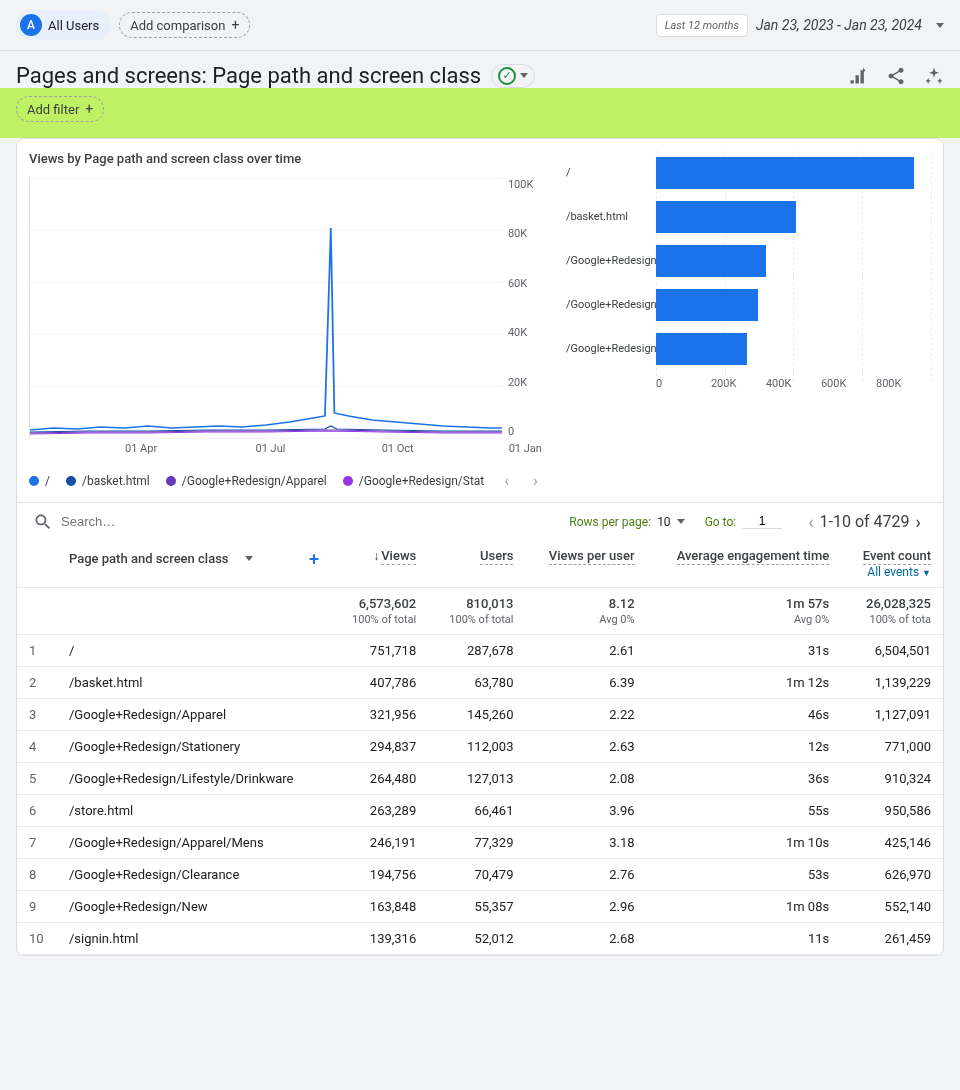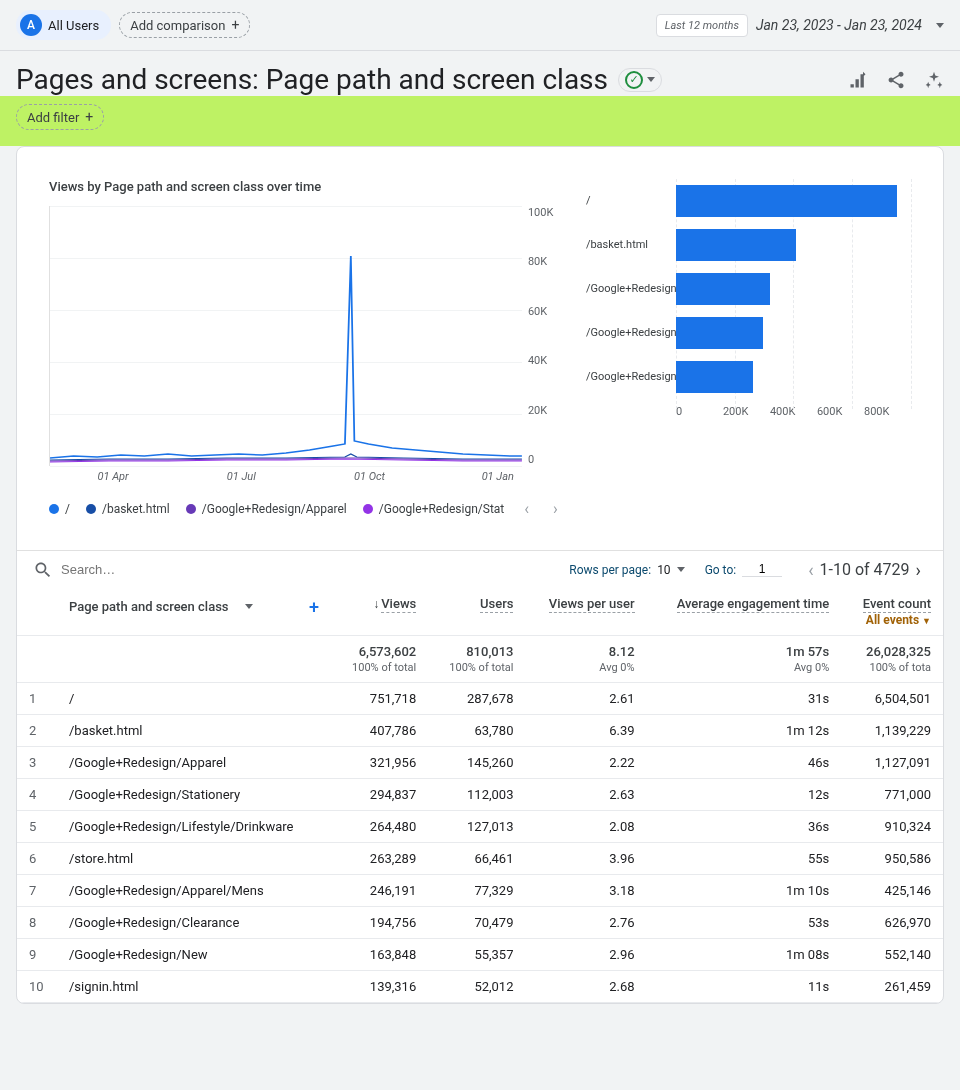--- a/index.html
+++ b/index.html
@@ -7,67 +7,67 @@
 .topbar { display: flex; align-items: center; padding: 10px 16px; border-bottom: 1px solid #dadce0; background: #f1f3f4; }
 .segment-chip { display: inline-flex; align-items: center; background: #e8f0fe; border-radius: 16px; padding: 4px 12px 4px 4px; margin-right: 8px; font-size: 13px; }
 .segment-chip .badge { width: 22px; height: 22px; border-radius: 50%; background: #1a73e8; color: #fff; display: flex; align-items: center; justify-content: center; font-weight: 500; margin-right: 6px; font-size: 12px; }
 .dashed-chip { display: inline-flex; align-items: flex-end; border: 1px dashed #9aa0a6; border-radius: 16px; padding: 4px 10px; font-size: 13px; color: #3c4043; cursor: pointer; }
 .dashed-chip .plus { margin-left: 6px; font-size: 14px; }
 .spacer { flex: 1; }
 .date-range { display: flex; align-items: center; gap: 8px; font-size: 14px; color: #3c4043; font-style: italic; }
 .date-pill { background: #fff; border: 1px solid #dadce0; border-radius: 4px; padding: 4px 8px; font-size: 11px; color: #5f6368; }
 .arrow-down { width: 0; height: 0; border-left: 4px solid transparent; border-right: 4px solid transparent; border-top: 5px solid #5f6368; margin-left: 6px; }
 .header-row { display: flex; align-items: center; padding: 12px 16px 0 16px; background: #f1f3f4; }
-.page-title { font-size: 28px; font-weight: 400; color: #202124; }
+.page-title { font-size: 22px; font-weight: 400; color: #202124; }
 .verify-chip { display: inline-flex; align-items: center; border: 1px solid #dadce0; border-radius: 16px; padding: 2px 6px; margin-left: 10px; }
 .verify-chip .circle { width: 18px; height: 18px; border-radius: 50%; border: 2px solid #1e8e3e; display: flex; align-items: center; justify-content: center; color: #1e8e3e; font-size: 11px; }
 .header-icons { display: flex; gap: 18px; color: #5f6368; }
 .header-icons svg { width: 20px; height: 20px; fill: #5f6368; cursor: pointer; }
 .filter-row { padding: 8px 16px 16px 16px; background: #bef264; }
 .content-card { background: #fff; border: 1px solid #dadce0; border-radius: 8px; margin: 0 16px 16px 16px; overflow: hidden; }
-.charts-row { display: flex; padding: 32px; gap: 24px; }
+.charts-row { display: flex; padding: 12px; gap: 24px; }
 .chart-panel { flex: 1; }
 .chart-title { font-size: 13px; color: #3c4043; margin-bottom: 12px; font-weight: 500; }
 .line-chart-wrap { display: flex; height: 260px; }
 .line-chart { flex: 1; position: relative; border-left: 1px solid #e0e0e0; }
 .y-axis-labels { width: 40px; text-align: left; padding-left: 6px; font-size: 11px; color: #5f6368; display: flex; flex-direction: column; justify-content: space-between; }
 .x-axis-labels { display: flex; font-size: 11px; color: #5f6368; margin-top: 4px; }
-.x-axis-labels div { flex: 1; text-align: center; font-style: italic; }
+.x-axis-labels div { flex: 1; text-align: right; }
 .legend-row { display: flex; align-items: center; gap: 16px; margin-top: 16px; font-size: 12px; color: #3c4043; }
 .legend-item { display: flex; align-items: center; gap: 6px; }
 .legend-dot { width: 10px; height: 10px; border-radius: 50%; }
 .legend-nav { color: #9aa0a6; font-size: 16px; cursor: pointer; padding: 0 4px; }
 .bar-chart { height: 260px; position: relative; }
 .hbar-row { display: flex; align-items: center; height: 44px; }
 .hbar-label { width: 90px; font-size: 11px; color: #3c4043; padding-right: 6px; line-height: 1.2; overflow: hidden; }
 .hbar-track { flex: 1; position: relative; height: 36px; }
 .hbar-fill { position: absolute; top: 2px; bottom: 2px; left: 0; background: #1a73e8; }
 .hbar-xaxis { display: flex; font-size: 11px; color: #5f6368; margin-top: 6px; padding-left: 90px; }
 .hbar-xaxis div { flex: 1; text-align: left; }
 .table-controls { display: flex; align-items: center; padding: 8px 16px; border-top: 1px solid #e0e0e0; }
 .search-wrap { display: flex; align-items: center; flex: 1; color: #5f6368; }
 .search-wrap svg { width: 20px; height: 20px; fill: #5f6368; margin-right: 8px; }
 .search-input { border: none; outline: none; font-size: 13px; color: #5f6368; width: 200px; }
-.ctrl-label { font-size: 12px; color: #0c4a6e; margin-right: 6px; }
+.ctrl-label { font-size: 12px; color: #4d7c0f; margin-right: 6px; }
 .ctrl-val { font-size: 12px; color: #202124; margin-right: 20px; display: inline-flex; align-items: center; }
 .goto-input { width: 40px; border: none; border-bottom: 1px solid #dadce0; text-align: center; font-size: 12px; outline: none; margin-right: 20px; }
 .page-nav { color: #9aa0a6; font-size: 18px; cursor: pointer; padding: 0 6px; }
 .page-info { font-size: 16px; color: #3c4043; }
 .data-table { width: 100%; border-collapse: collapse; font-size: 13px; }
 .data-table th, .data-table td { padding: 8px 12px; text-align: right; border-bottom: 1px solid #e8eaed; }
 .data-table th { font-weight: 500; color: #3c4043; vertical-align: top; }
 .data-table th .dashed-u, .totals-row td .dashed-u { border-bottom: 1px dashed #9aa0a6; padding-bottom: 1px; }
 .data-table .col-dim { text-align: left; }
 .data-table .col-idx { text-align: left; width: 40px; color: #5f6368; }
 .dim-header { display: flex; align-items: center; gap: 10px; }
 .dim-header .plus-btn { color: #1a73e8; font-size: 18px; cursor: pointer; margin-left: auto; }
 .totals-row td { color: #3c4043; font-weight: 500; }
 .totals-sub { font-size: 11px; color: #5f6368; font-weight: 400; display: block; margin-top: 2px; }
 .sort-arrow { font-size: 12px; margin-right: 2px; }
-.subhdr { font-size: 12px; color: #a16207; font-weight: 700; display: block; margin-top: 2px; }
+.subhdr { font-size: 12px; color: #0369a1; font-weight: 400; display: block; margin-top: 2px; }
 .gridline { position: absolute; left: 0; right: 0; border-top: 1px solid #f1f3f4; }
 .vgrid { position: absolute; top: 0; bottom: 0; border-left: 1px dashed #e8eaed; }
 .dim-cell { font-weight: 400; color: #202124; }
 </style>
 </head>
 <body>
 
 <div class="topbar">
   <div class="segment-chip">
     <span class="badge">A</span>

